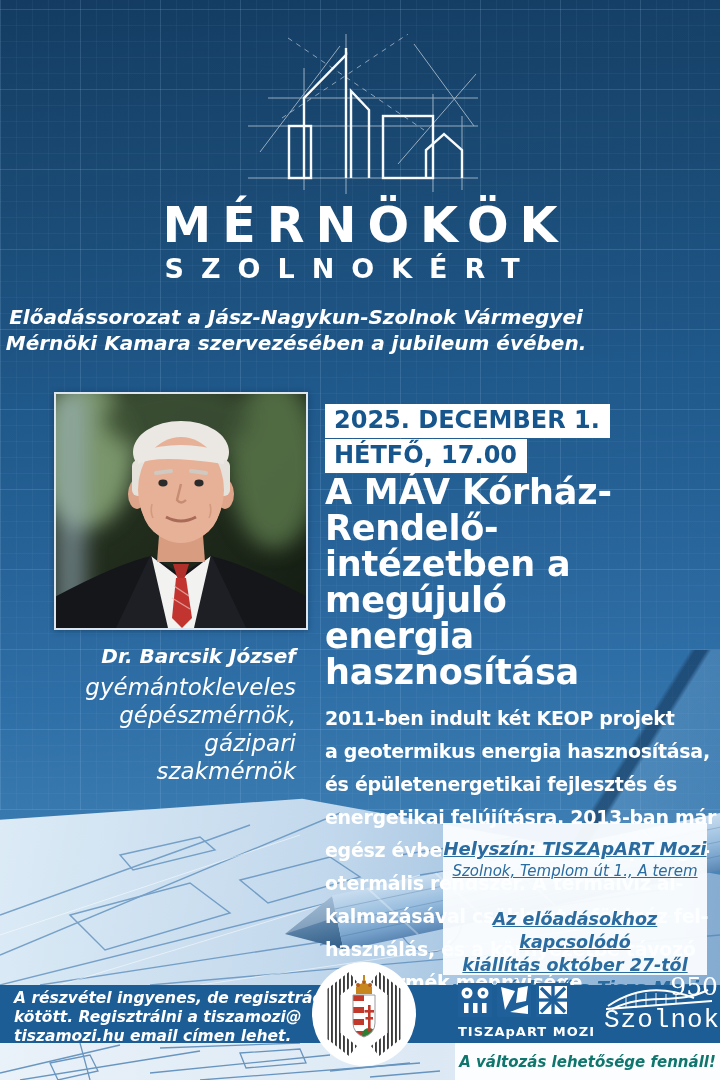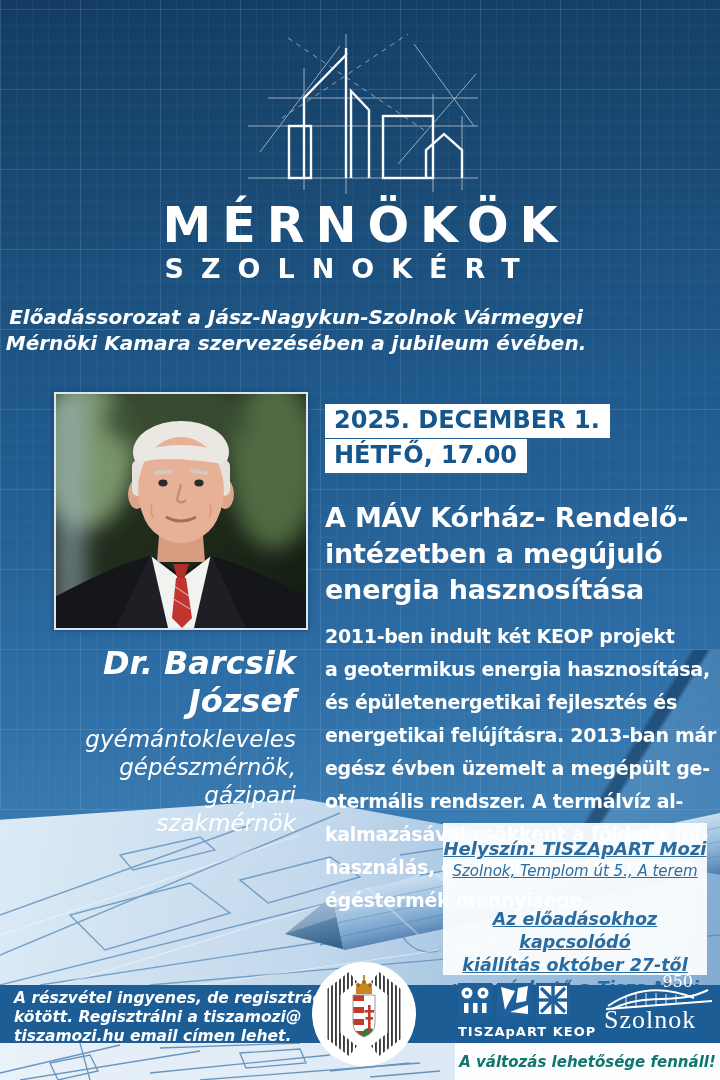--- a/index.html
+++ b/index.html
@@ -31,50 +31,50 @@
     font-size:49px;font-weight:800;letter-spacing:11px;text-indent:11px;}
   .t2{position:absolute;top:253px;left:0;width:684px;text-align:center;z-index:4;color:#fff;
     font-size:27px;font-weight:700;letter-spacing:17px;text-indent:17px;}
   .subtitle{position:absolute;top:304px;left:0;width:592px;text-align:center;z-index:4;color:#fff;
     font-size:20px;font-style:italic;font-weight:700;line-height:26px;}
 
   
   .photo{position:absolute;left:54px;top:392px;width:250px;height:234px;z-index:4;
     border:2px solid #dde6ee;box-shadow:0 1px 6px rgba(0,20,40,.35);}
   .speaker{position:absolute;left:0px;top:644px;width:296px;text-align:right;z-index:4;color:#fff;}
-  .speaker-name{font-size:32px;font-weight:800;font-style:italic;}
+  .speaker-name{font-size:20px;font-weight:800;font-style:italic;}
   .speaker-creds{margin-top:5px;font-size:23px;font-style:italic;line-height:28px;margin-left:21px;}
 
   
   .rcol{position:absolute;left:325px;top:404px;width:395px;z-index:4;}
   .badge{display:inline-block;background:#fff;color:#17568c;font-weight:800;font-size:24px;
     padding:3px 10px 4px 9px;line-height:27px;}
   .badge-row{line-height:0;margin-bottom:1px;}
-  .ev-title{margin-top:27px;color:#fff;font-size:27px;font-weight:800;line-height:36px;letter-spacing:-.2px;}
+  .ev-title{margin-top:1px;color:#fff;font-size:35px;font-weight:800;line-height:36px;letter-spacing:-.2px;}
   .ev-desc{margin-top:12px;color:#fff;font-size:19px;font-weight:700;line-height:33px;letter-spacing:-.3px;}
 
   
   .venue{position:absolute;left:443px;top:823px;width:264px;height:152px;z-index:4;
     background:rgba(252,254,255,.94);color:#2a6ba0;text-align:center;box-sizing:border-box;padding-top:15px;text-decoration:underline;}
   .venue-l1{font-size:18px;font-weight:700;font-style:italic;}
   .venue-l2{font-size:15px;font-weight:400;font-style:italic;margin-top:3px;}
   .venue-note{margin-top:28px;font-size:17.5px;font-weight:700;font-style:italic;line-height:23px;}
 
   
   .bar{position:absolute;left:0;top:985px;width:720px;height:58px;z-index:5;background:#1d5d95;}
   .reg{position:absolute;left:14px;top:989px;z-index:6;color:#fff;font-size:15.5px;font-style:italic;
     font-weight:700;line-height:19px;}
   .mmk{position:absolute;left:311px;top:961px;width:106px;height:106px;z-index:7;}
   .tp{position:absolute;left:458px;top:983px;z-index:6;}
   .tp-label{margin-top:3px;color:#fff;font-size:13px;font-weight:700;letter-spacing:1px;text-align:center;}
   .sz{position:absolute;left:604px;top:972px;width:114px;height:68px;z-index:6;color:#fff;}
-  .sz-950{position:absolute;right:25px;top:0;font-family:"DejaVu Serif","Liberation Serif",serif;font-size:16px;}
+  .sz-950{position:absolute;right:0;top:0;font-family:"DejaVu Serif","Liberation Serif",serif;font-size:25px;}
   .sz-bridge{position:absolute;left:2px;top:16px;}
-  .sz-name{position:absolute;left:0;top:33px;width:114px;text-align:left;
-    font-family:Liberation Serif, serif;font-size:26px;letter-spacing:1px;}
+  .sz-name{position:absolute;left:0;top:33px;width:114px;text-align:center;
+    font-family:Liberation Mono, monospace;font-size:26px;letter-spacing:1px;}
   .lines{white-space:pre-line;}
 </style>
 </head>
 <body>
 
 <div id="poster">
 
   <div class="grid"></div>
   <div class="paper-edge"></div>
 
@@ -234,21 +234,21 @@
 energetikai felújításra. 2013-ban már
 egész évben üzemelt a megépült ge-
 otermális rendszer. A termálvíz al-
 kalmazásával csökkent a földgáz fel-
 használás, és a környezetbe távozó
 égéstermék mennyisége.</div>
   </div>
 
   <div class="venue">
     <div class="venue-l1">Helyszín: TISZApART Mozi</div>
-    <div class="venue-l2">Szolnok, Templom út 5., A terem</div>
+    <div class="venue-l2">Szolnok, Templom út 1., A terem</div>
     <div class="venue-note lines">Az előadásokhoz kapcsolódó
 kiállítás október 27-től
 megnézhető a Tisza Mozi
 Art Caféban.</div>
   </div>
 
   <div class="bar"></div>
   <div class="reg lines">A részvétel ingyenes, de regisztrációhoz
 kötött. Regisztrálni a tiszamozi@
 tiszamozi.hu email címen lehet.</div>
@@ -312,21 +312,21 @@
         <rect width="34" height="34" fill="#1f609b"></rect>
         <rect x="3" y="3" width="28" height="28" fill="#fff"></rect>
         <g stroke="#1f609b" stroke-width="3.4">
           <line x1="5" y1="5" x2="29" y2="29"></line>
             <line x1="29" y1="5" x2="5" y2="29"></line>
           <line x1="17" y1="3" x2="17" y2="31"></line>
             <line x1="3" y1="17" x2="31" y2="17"></line>
         </g>
       </g>
     </svg>
-    <div class="tp-label">TISZApART KEOP</div>
+    <div class="tp-label">TISZApART MOZI</div>
   </div>
 
   <div class="sz">
     <div class="sz-950">950</div>
     <svg class="sz-bridge" width="110" height="22">
       <g stroke="#ffffff" fill="none">
         <path d="M2,18 C28,0 58,-2 88,10" stroke-width="2"></path>
         <path d="M6,21 C40,4 70,18 102,2" stroke-width="2"></path>
         <g stroke-width="1" opacity="0.9">
           <line x1="20" y1="8" x2="20" y2="20"></line>

